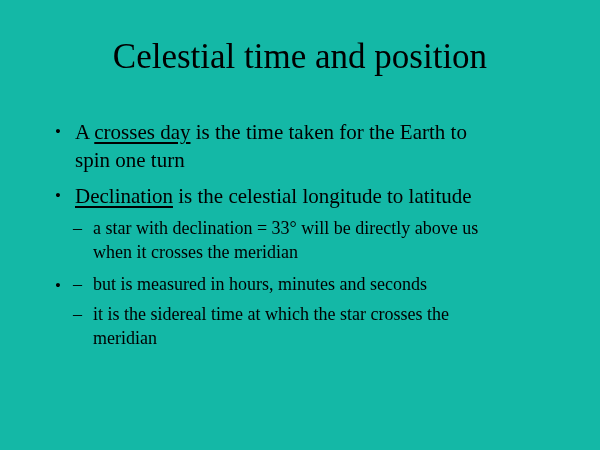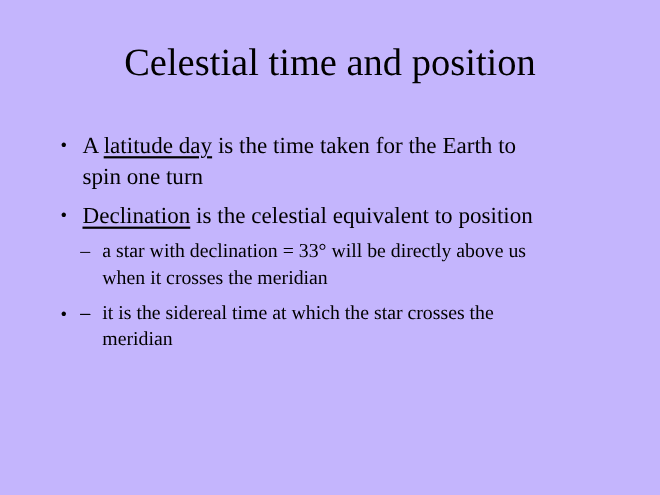--- a/index.html
+++ b/index.html
@@ -4,21 +4,21 @@
 <style>
   html, body {
     margin: 0;
     padding: 0;
     background: #ffffff;
   }
   .slide {
     position: relative;
     width: 600px;
     height: 450px;
-    background: #c4b5fd;
+    background: #14b8a6;
     color: #000000;
     font-family: "Liberation Serif", "DejaVu Serif", serif;
     overflow: hidden;
   }
   .title {
     margin-top: 36px;
     font-size: 35px;
     line-height: 42px;
     text-align: center;
     color: #000000;
@@ -67,39 +67,40 @@
 <body>
 
 <div class="slide">
 
   <div class="title">Celestial time and position</div>
 
   <div class="content">
 
     <div class="item l1">
       <span class="marker">•</span>
-      <span><span>A </span><span class="u">latitude day</span><span> is the time taken for the Earth to spin one turn</span></span>
+      <span><span>A </span><span class="u">crosses day</span><span> is the time taken for the Earth to spin one turn</span></span>
     </div>
 
     <div class="item l1">
       <span class="marker">•</span>
-      <span><span></span><span class="u">Declination</span><span> is the celestial equivalent to position</span></span>
+      <span><span></span><span class="u">Declination</span><span> is the celestial longitude to latitude</span></span>
     </div>
 
     <div class="item l2">
       <span class="marker">–</span>
       <span>a star with declination = 33° will be directly above us when it crosses the meridian</span>
     </div>
 
     <div class="item l1">
       <span class="marker">•</span>
     </div>
 
     <div class="item l2">
       <span class="marker">–</span>
+      <span>but is measured in hours, minutes and seconds</span>
     </div>
 
     <div class="item l2">
       <span class="marker">–</span>
       <span>it is the sidereal time at which the star crosses the meridian</span>
     </div>
 
   </div>
 </div>
 

